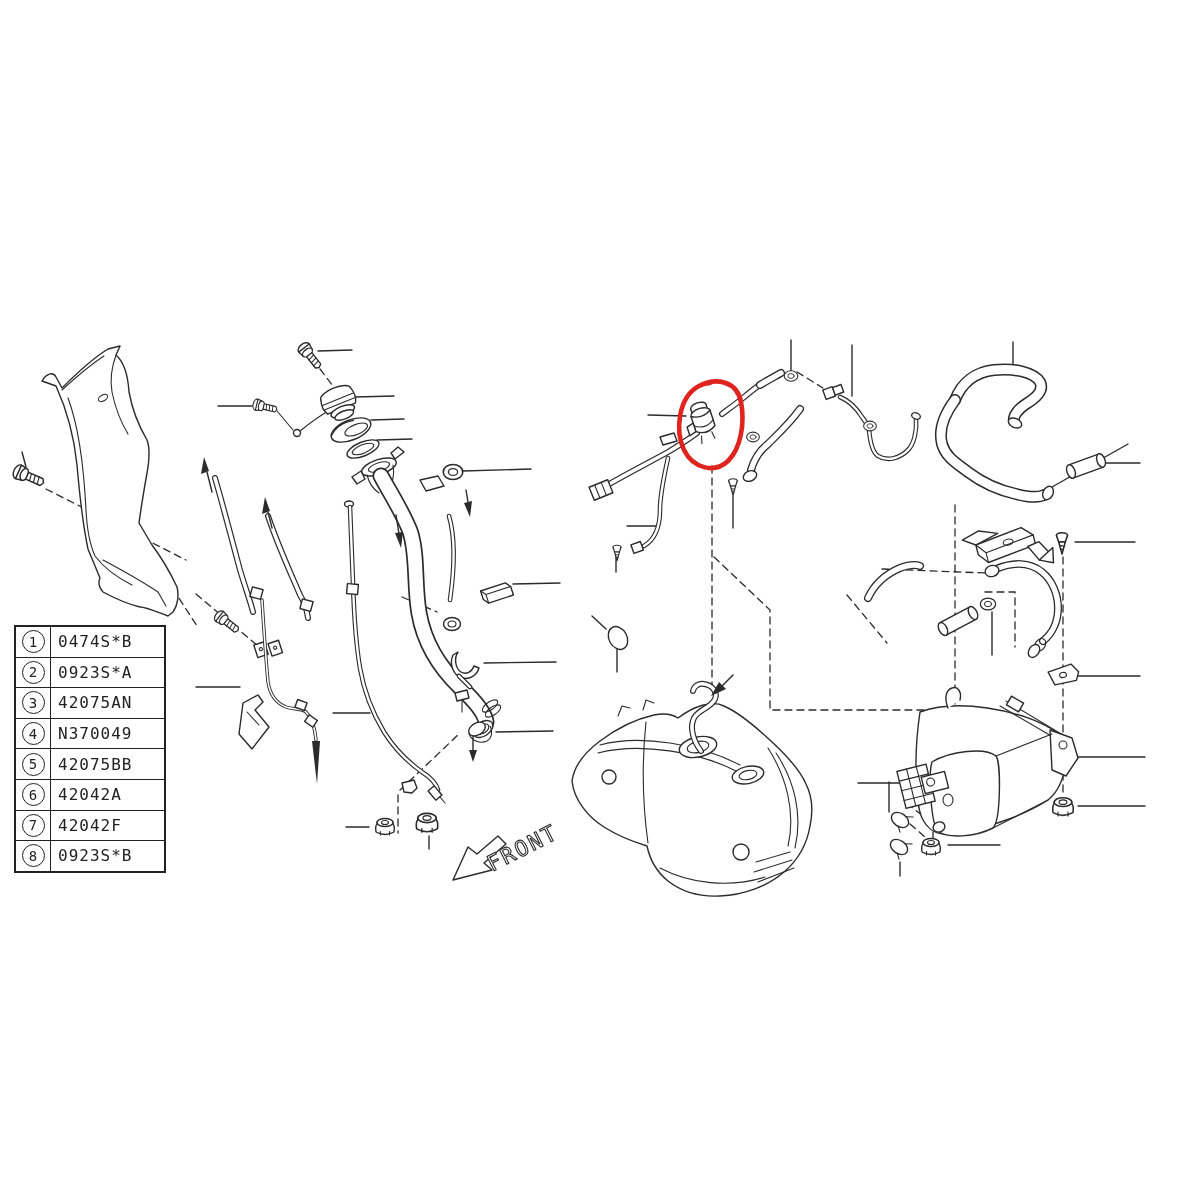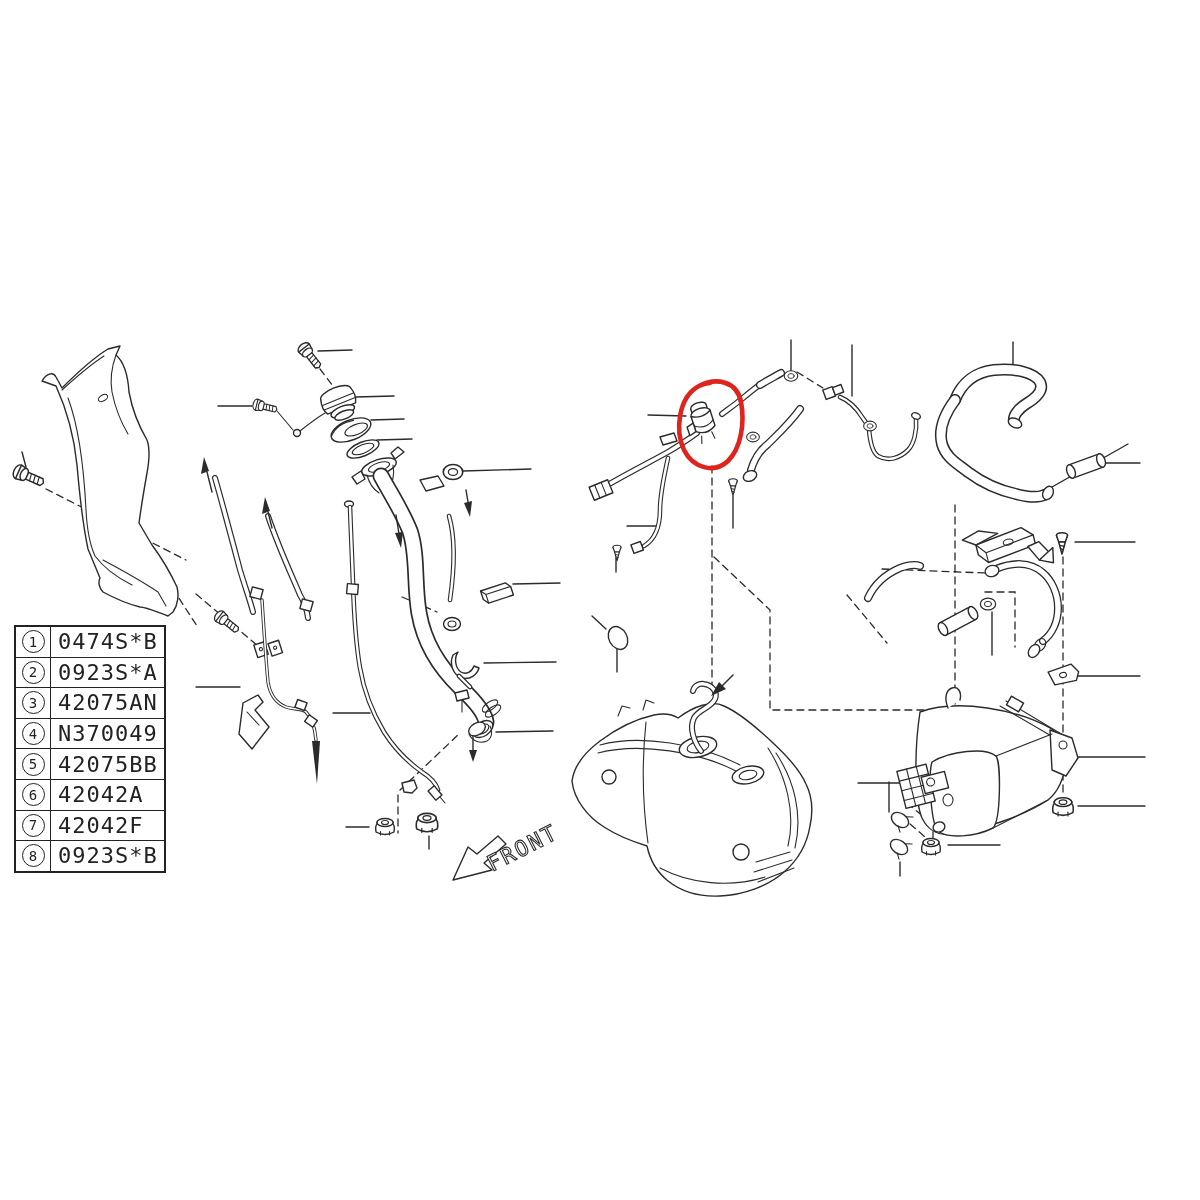--- a/index.html
+++ b/index.html
@@ -26,21 +26,21 @@
 
   .legend{position:absolute;left:14px;top:625px;border:2px solid #222;background:#fff;}
   .legend .row{display:flex;align-items:stretch;height:29.6px;border-top:1.6px solid #222;}
   .legend .row:first-child{border-top:none;}
   .legend .numcell{width:34px;display:flex;align-items:center;justify-content:center;
                    border-right:1.6px solid #222;}
   .legend .circ{width:21px;height:21px;border:1.4px solid #222;border-radius:50%;
                 display:flex;align-items:center;justify-content:center;
                 font-size:14px;color:#222;}
   .legend .codecell{width:106px;display:flex;align-items:center;padding-left:7px;
-                    font-size:22px;letter-spacing:1px;color:#222;}
+                    font-size:16px;letter-spacing:1px;color:#222;}
 </style>
 </head>
 <body>
 
 <div class="stage">
 
 <svg width="1200" height="1200" viewBox="0 0 1200 1200">
   <defs>
     <g id="nut">
       <path class="fw" d="M-9,6 Q-10,0 -8,-2 L-8,-4 Q0,-9 8,-4 L8,-2 Q10,0 9,6 Q0,11 -9,6 Z"></path>

